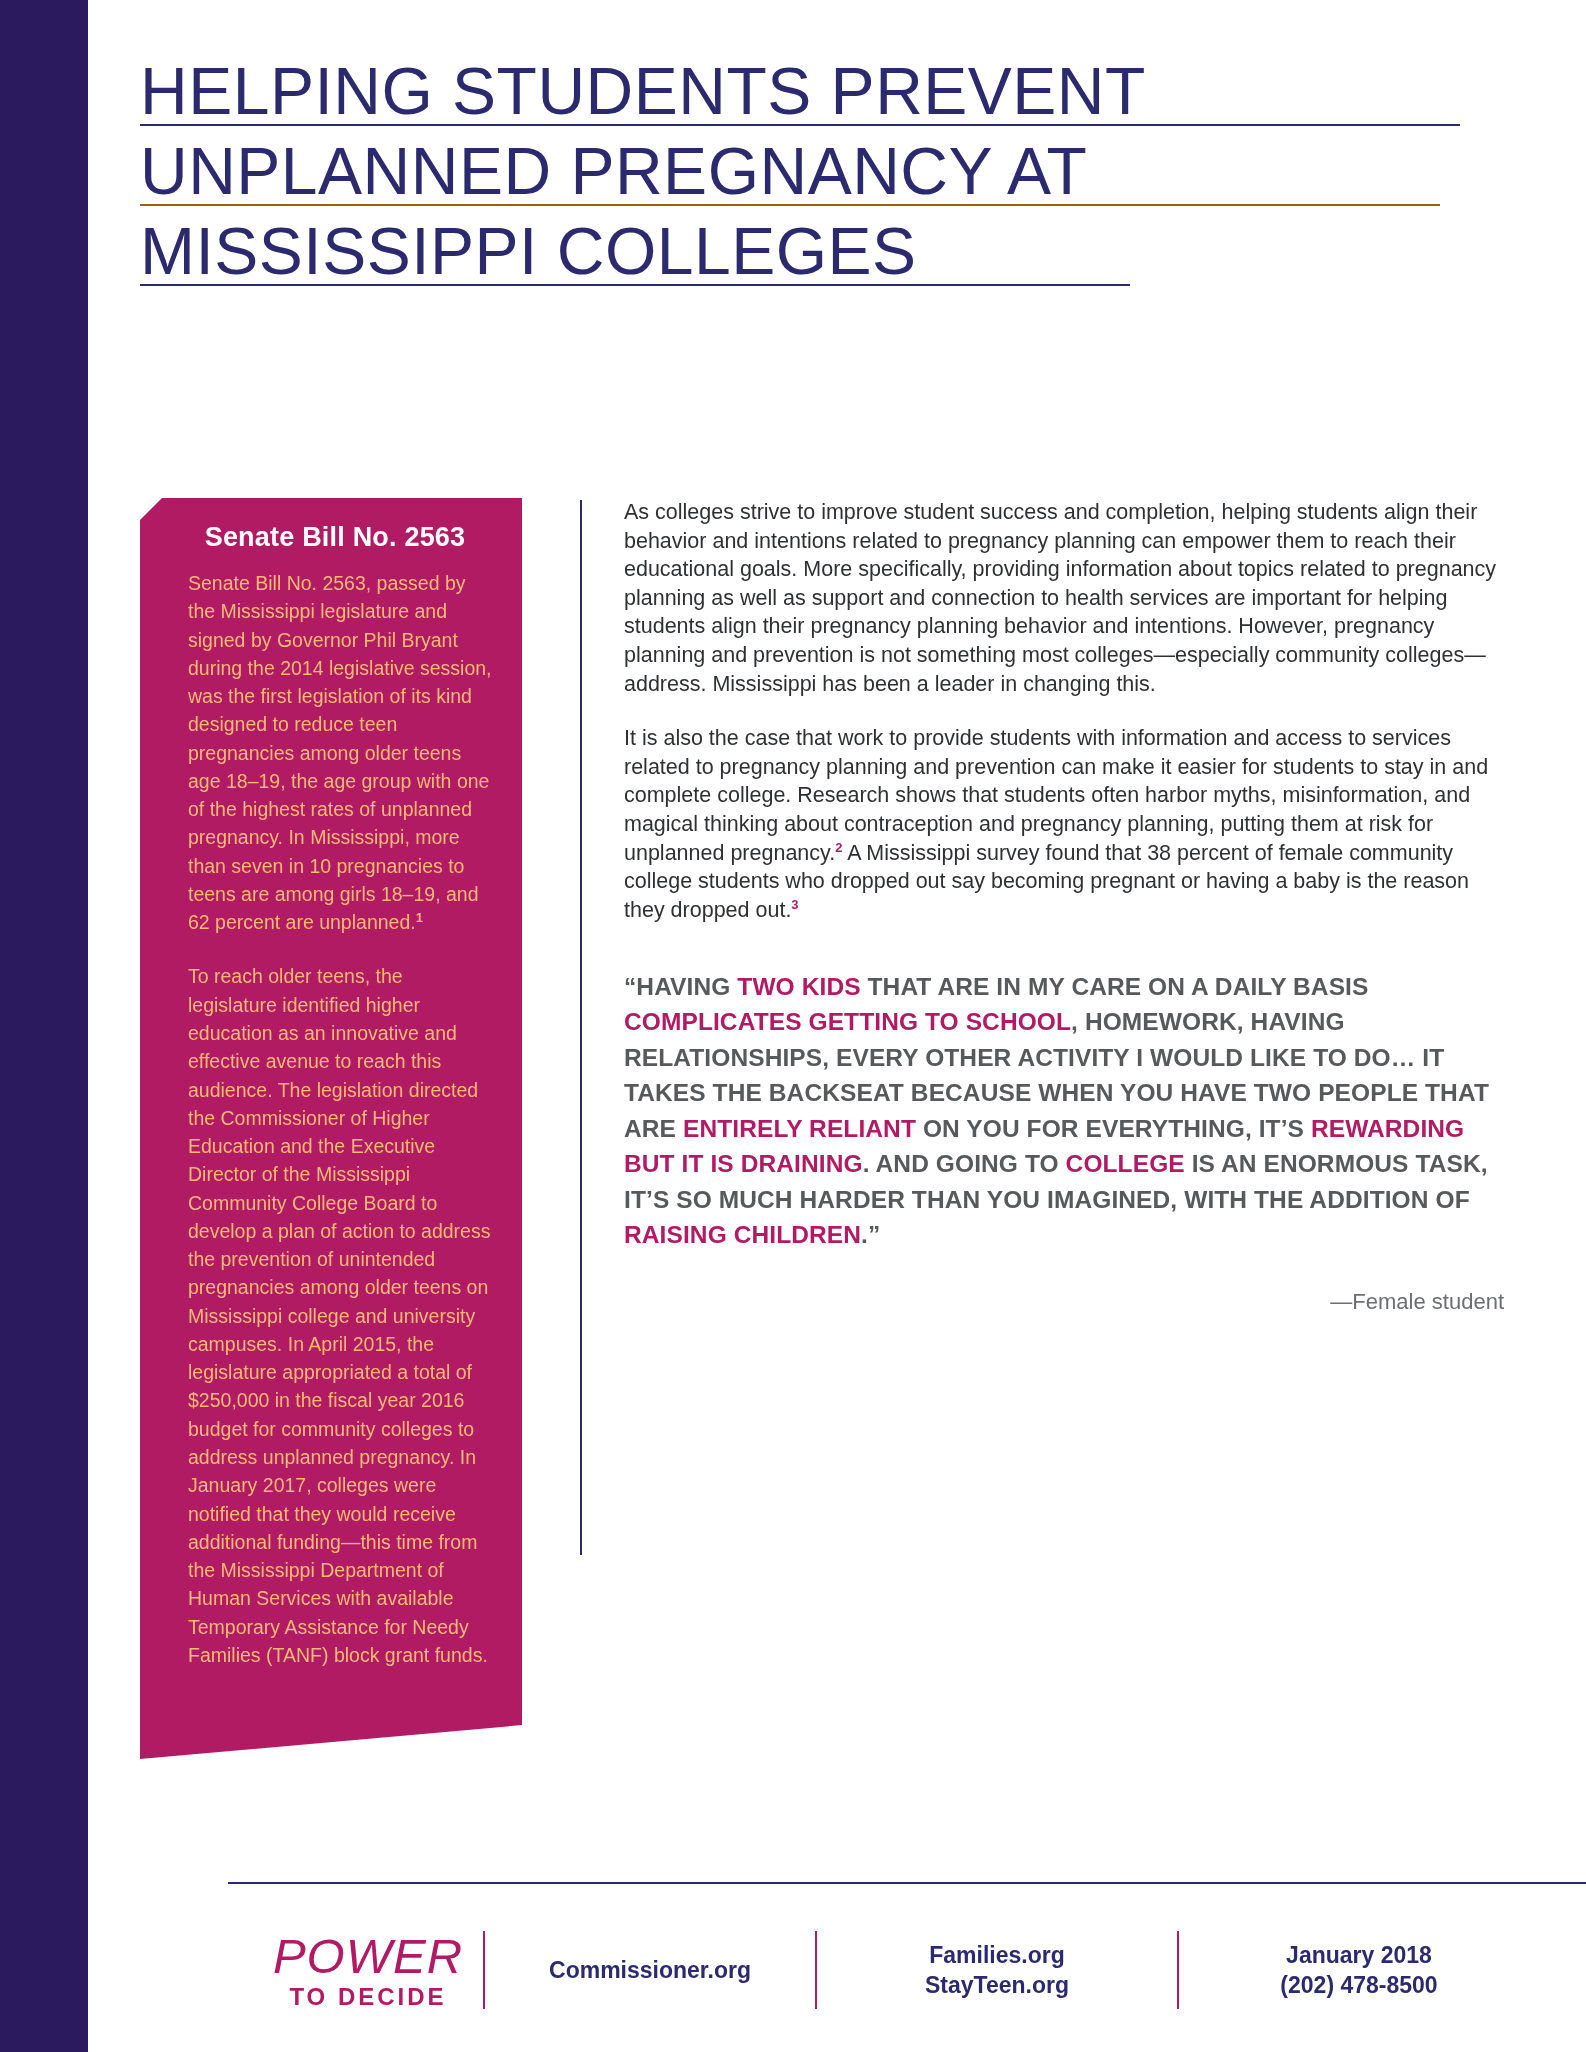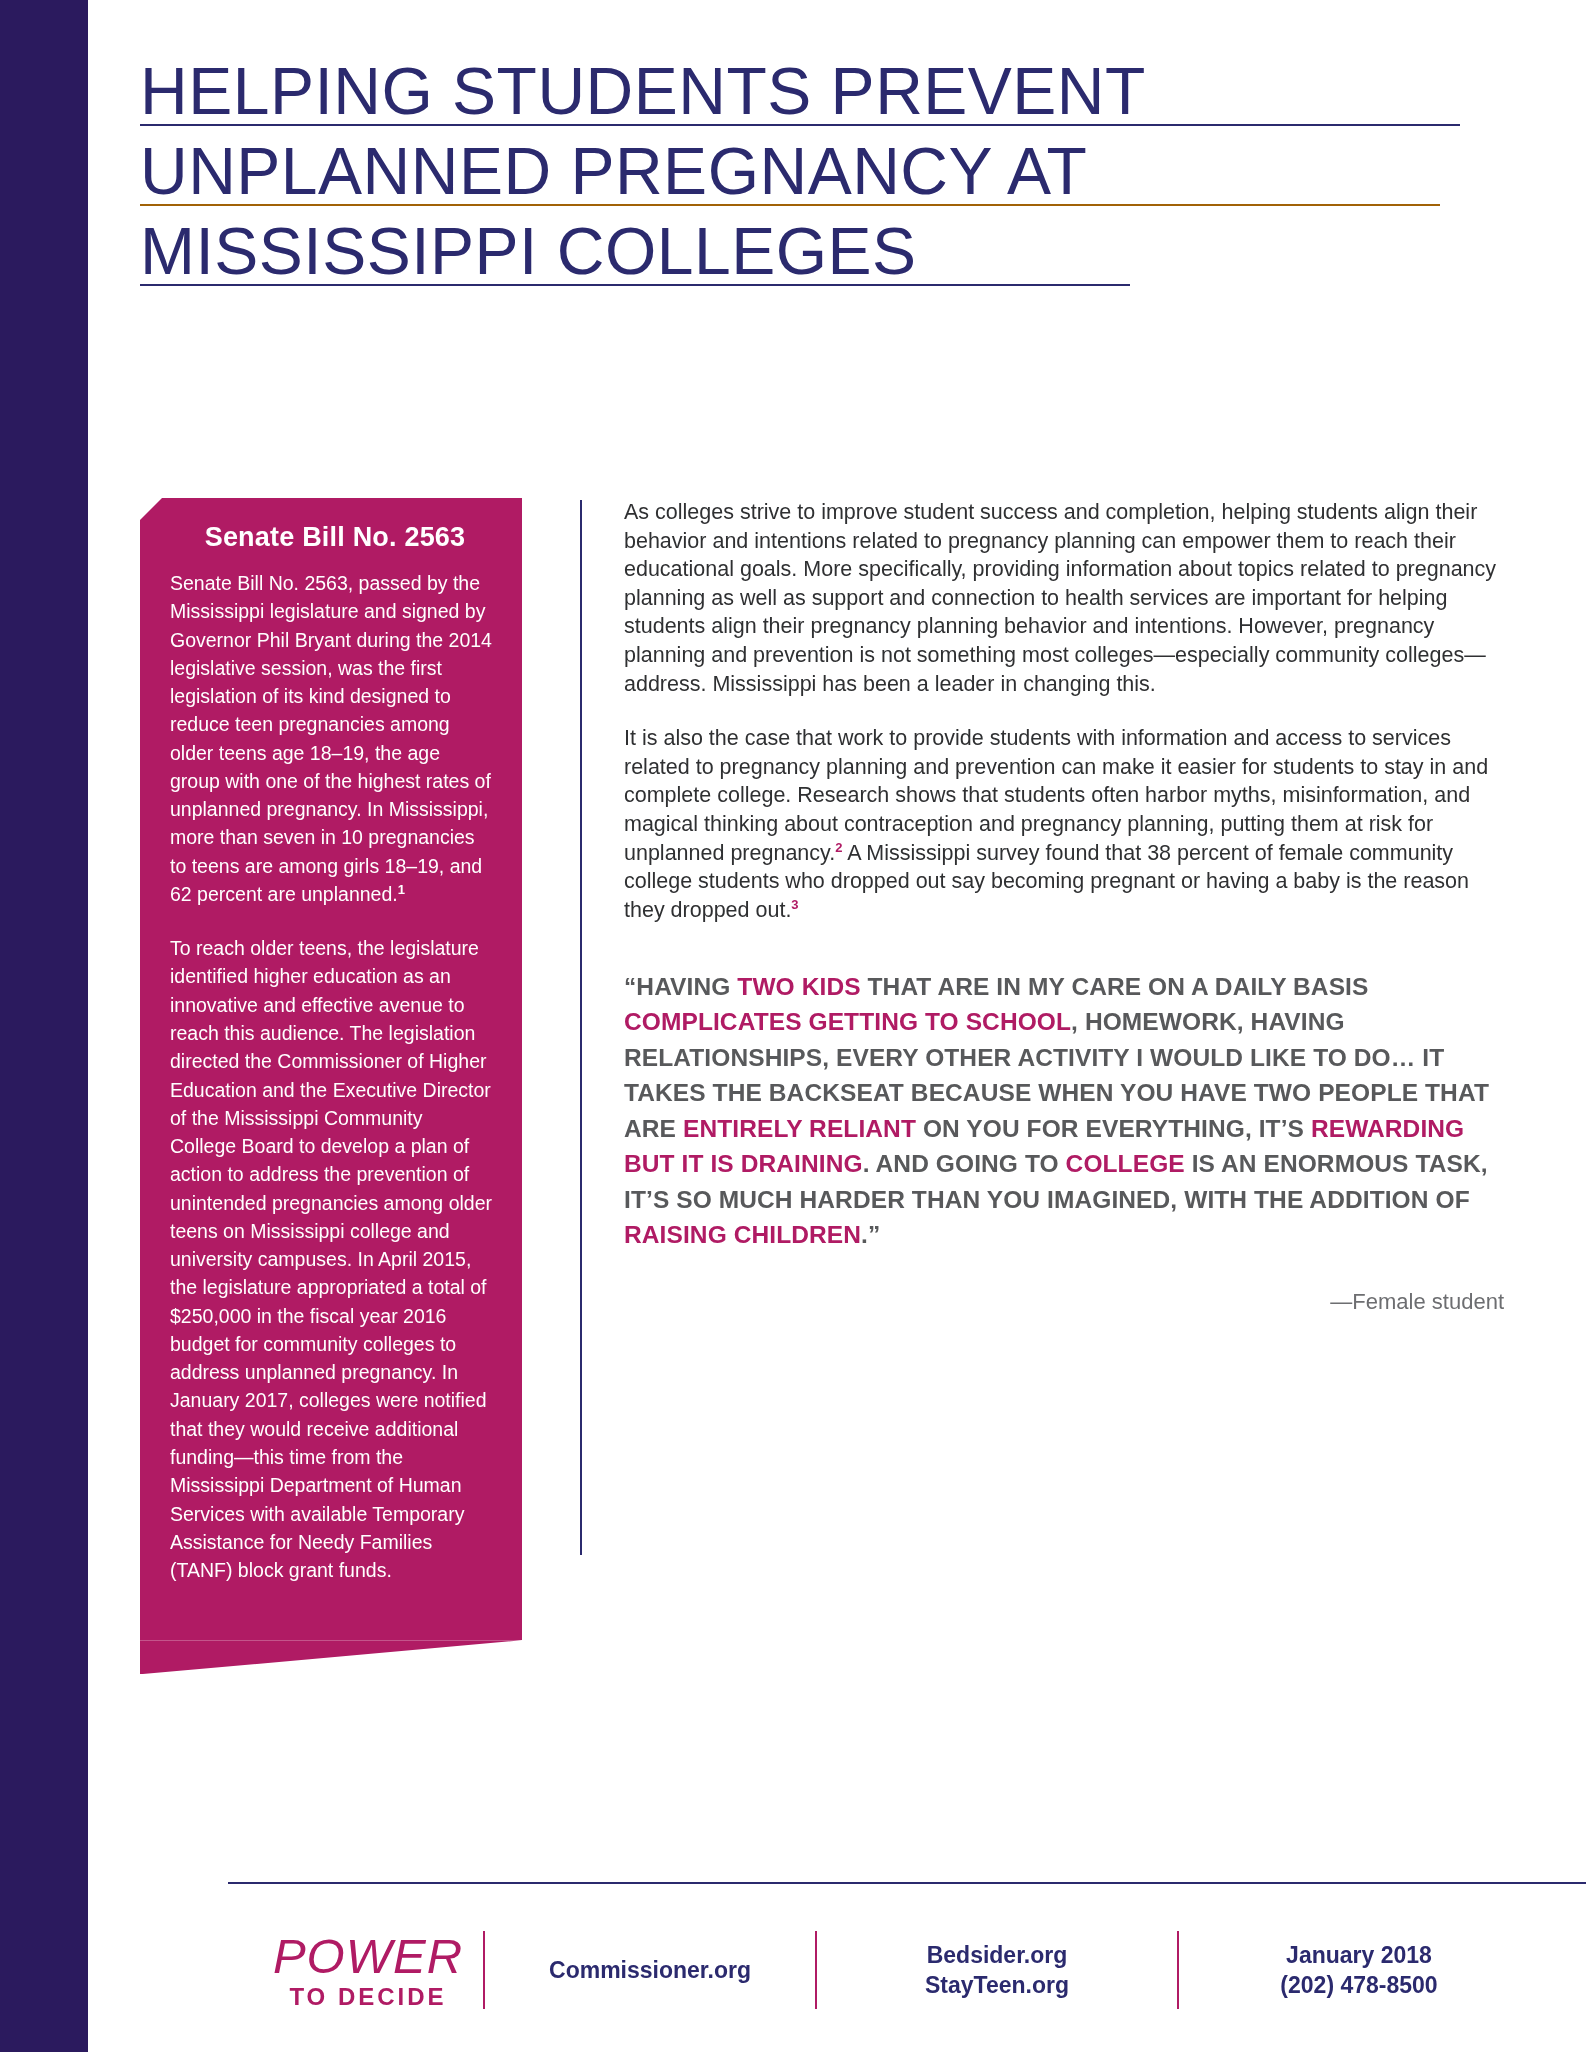--- a/index.html
+++ b/index.html
@@ -91,24 +91,24 @@
     margin: 0;
     padding: 24px 28px 16px 36px;
     font-size: 27px;
     font-weight: bold;
     text-align: center;
     color: #ffffff;
     letter-spacing: 0.2px;
   }
   .sidebar p {
     margin: 0 0 26px 0;
-    padding: 0 30px 0 30px;
+    padding: 0 30px 0 48px;
     font-size: 19.5px;
     line-height: 1.45;
-    color: #ffffff;
+    color: #fdba74;
   }
   .sidebar p:last-child { margin-bottom: 0; }
   .sup { font-size: 13px; vertical-align: super; font-weight: bold; }
 
   
   .v-divider {
     position: absolute;
     left: 492px;
     top: 500px;
     width: 2px;
@@ -240,21 +240,21 @@
     <div class="footer-rule"></div>
     <div class="footer">
       <div class="logo">
         <div class="power">POWER</div>
         <div class="todecide">TO DECIDE</div>
       </div>
       <div class="foot-sep"></div>
       <div class="foot-cell c1">Commissioner.org</div>
       <div class="foot-sep"></div>
       <div class="foot-cell c2">
-        <div>Bedsider.org</div>
+        <div>Families.org</div>
         <div>StayTeen.org</div>
       </div>
       <div class="foot-sep"></div>
       <div class="foot-cell c3">
         <div>January 2018</div>
         <div>(202) 478-8500</div>
       </div>
     </div>
 
   </div>

